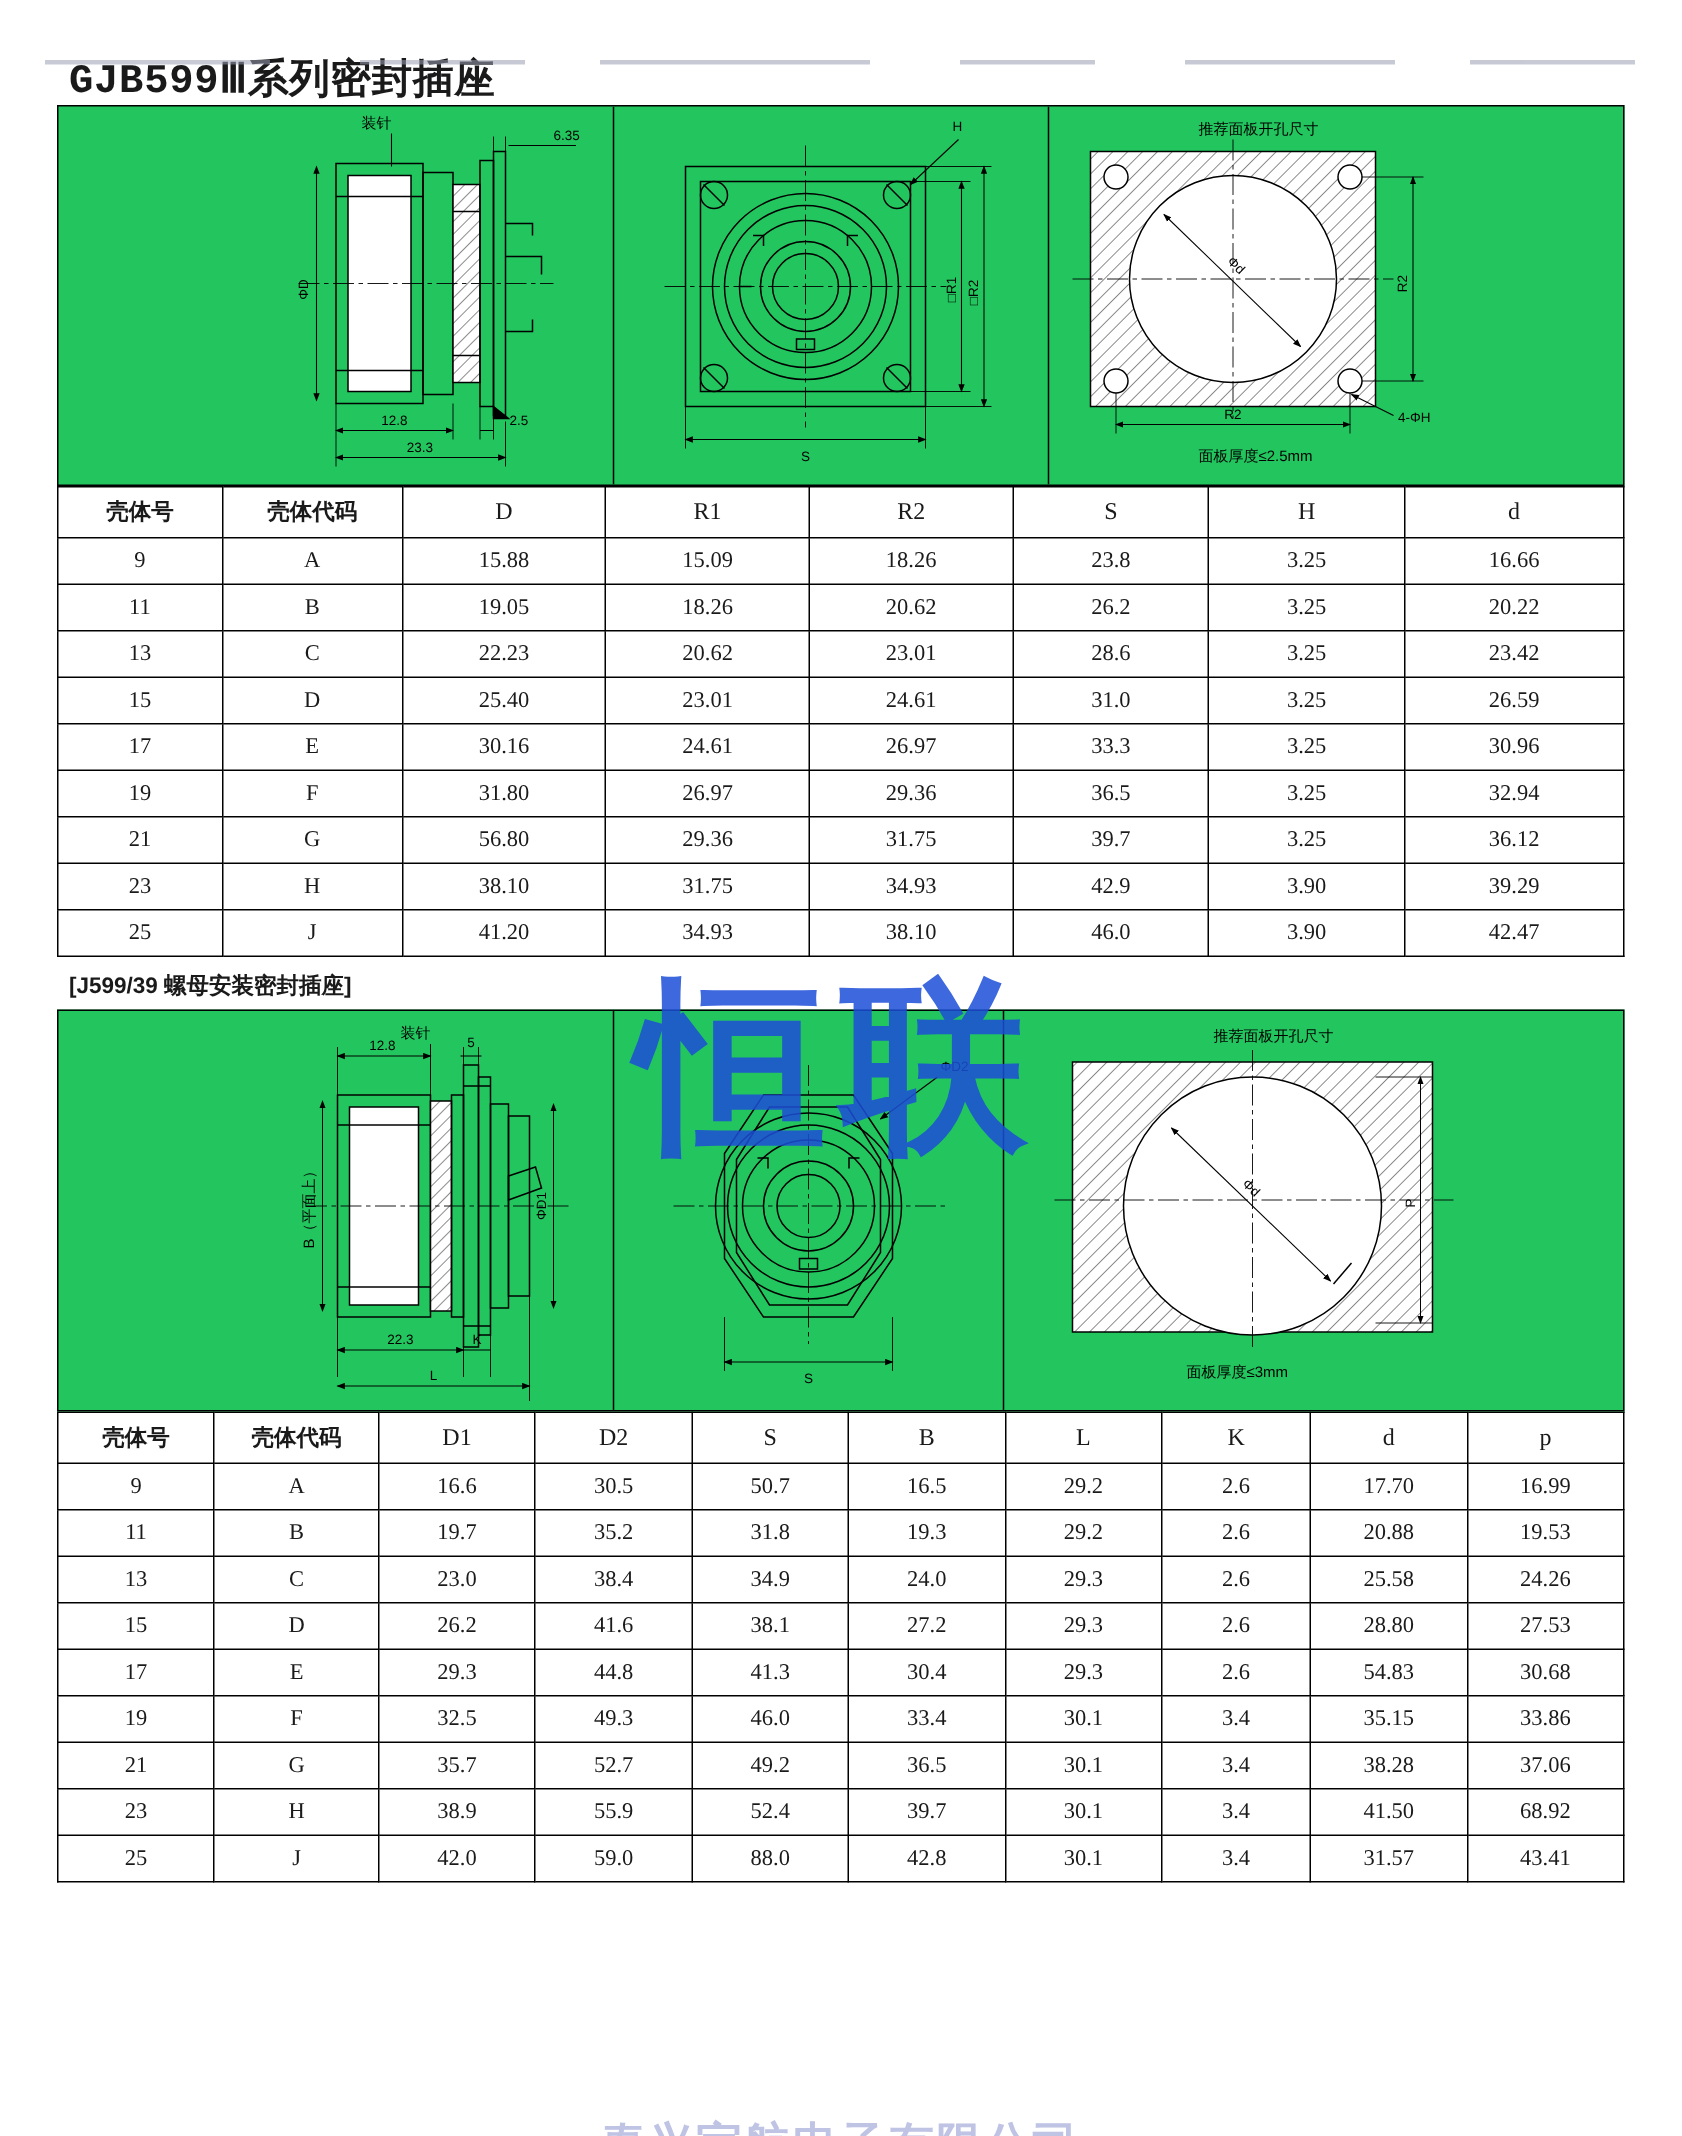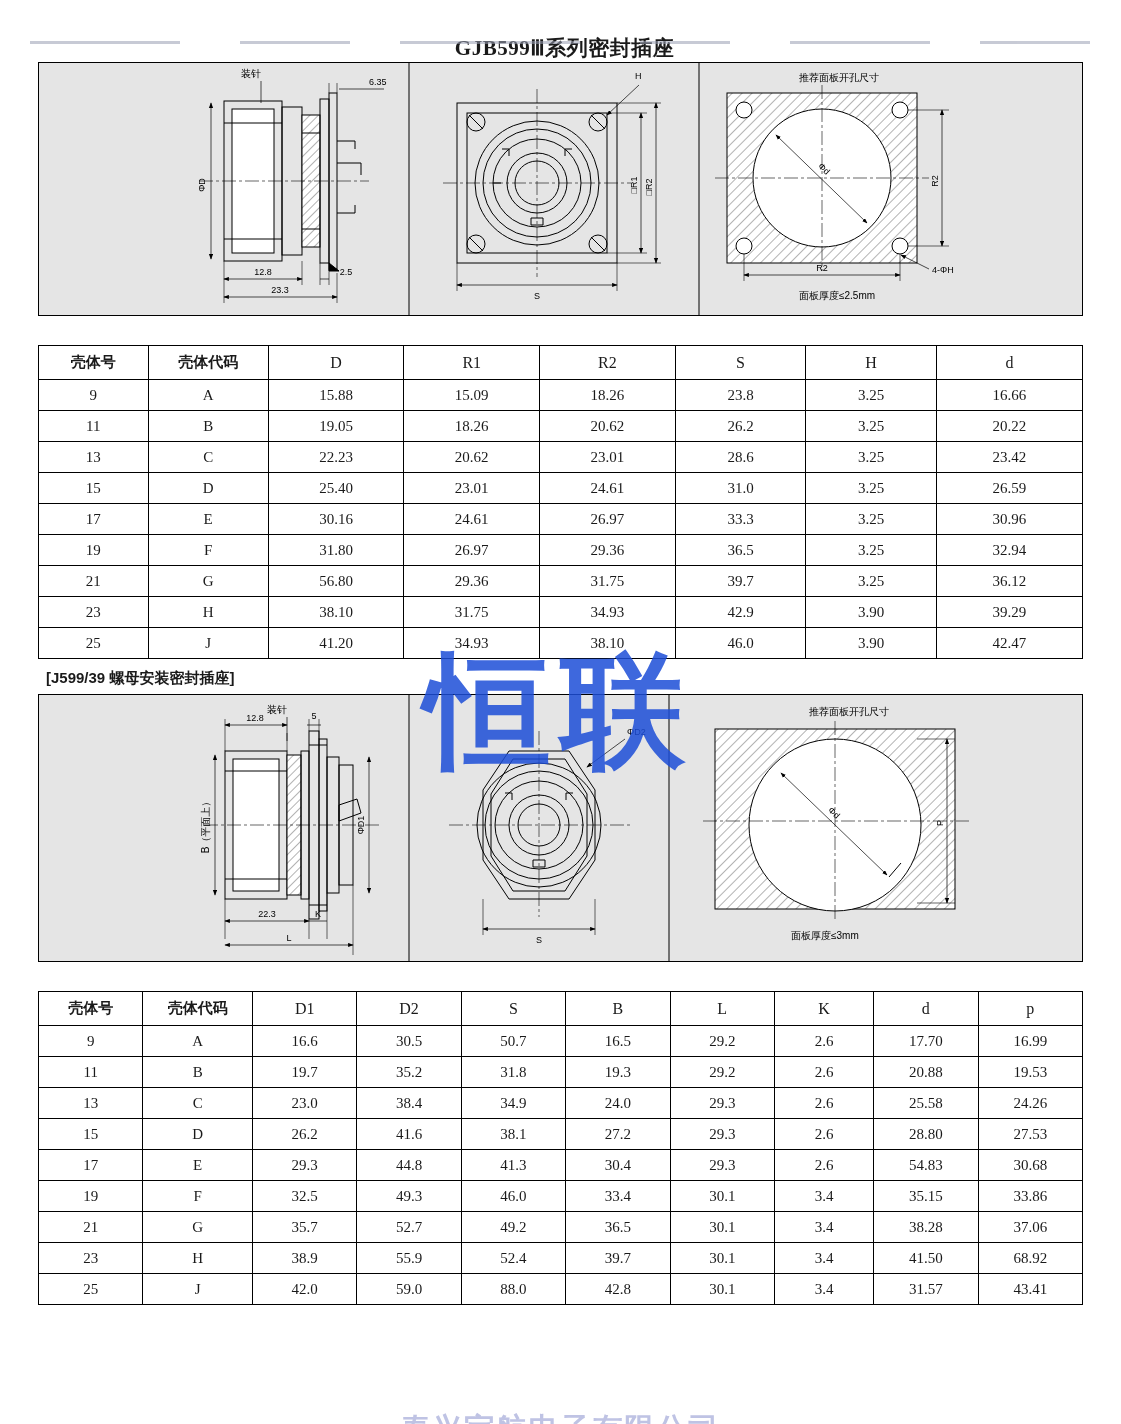--- a/index.html
+++ b/index.html
@@ -9,45 +9,43 @@
     background:#ffffff;
     font-family:"Liberation Serif", serif;
     color:#1a1a1a;
     position:relative;
     overflow:hidden;
   }
   .page { position:relative; width:1121px; height:1424px; padding:0 38px; }
 
   
   .main-title {
-    font-family:Liberation Serif, serif;
-    font-size:21px; font-weight:bold; letter-spacing:.5px;
+    font-family:Liberation Mono, monospace;
+    font-size:27px; font-weight:bold; letter-spacing:.5px;
     margin:34px 0 0 8px;
-    text-align:center;
   }
   .sub-title {
     font-family:"Liberation Sans", sans-serif;
     font-size:15px; font-weight:bold;
     margin:12px 0 6px 8px;
   }
   .sub-title.second { margin-top:10px; }
 
   
   .fig-box {
     border:1px solid #000; position:relative;
-    background:#e5e5e5;
+    background:#22c55e;
   }
   .fig1 { height:254px; }
   .fig2 { height:268px; }
 
   
   table.spec {
     width:100%; border-collapse:collapse; table-layout:fixed;
     font-size:15px;
-    margin-top:29px;
   }
   table.spec td, table.spec th {
     border:1px solid #000; text-align:center; padding:5px 2px;
     font-weight:normal; height:31px;
   }
   table.spec thead th {
     font-family:"Liberation Sans", sans-serif;
     font-weight:bold; font-size:15px; height:34px;
   }
   table.spec thead th.num { font-family:"Liberation Serif", serif; font-weight:normal; font-size:16px;}

